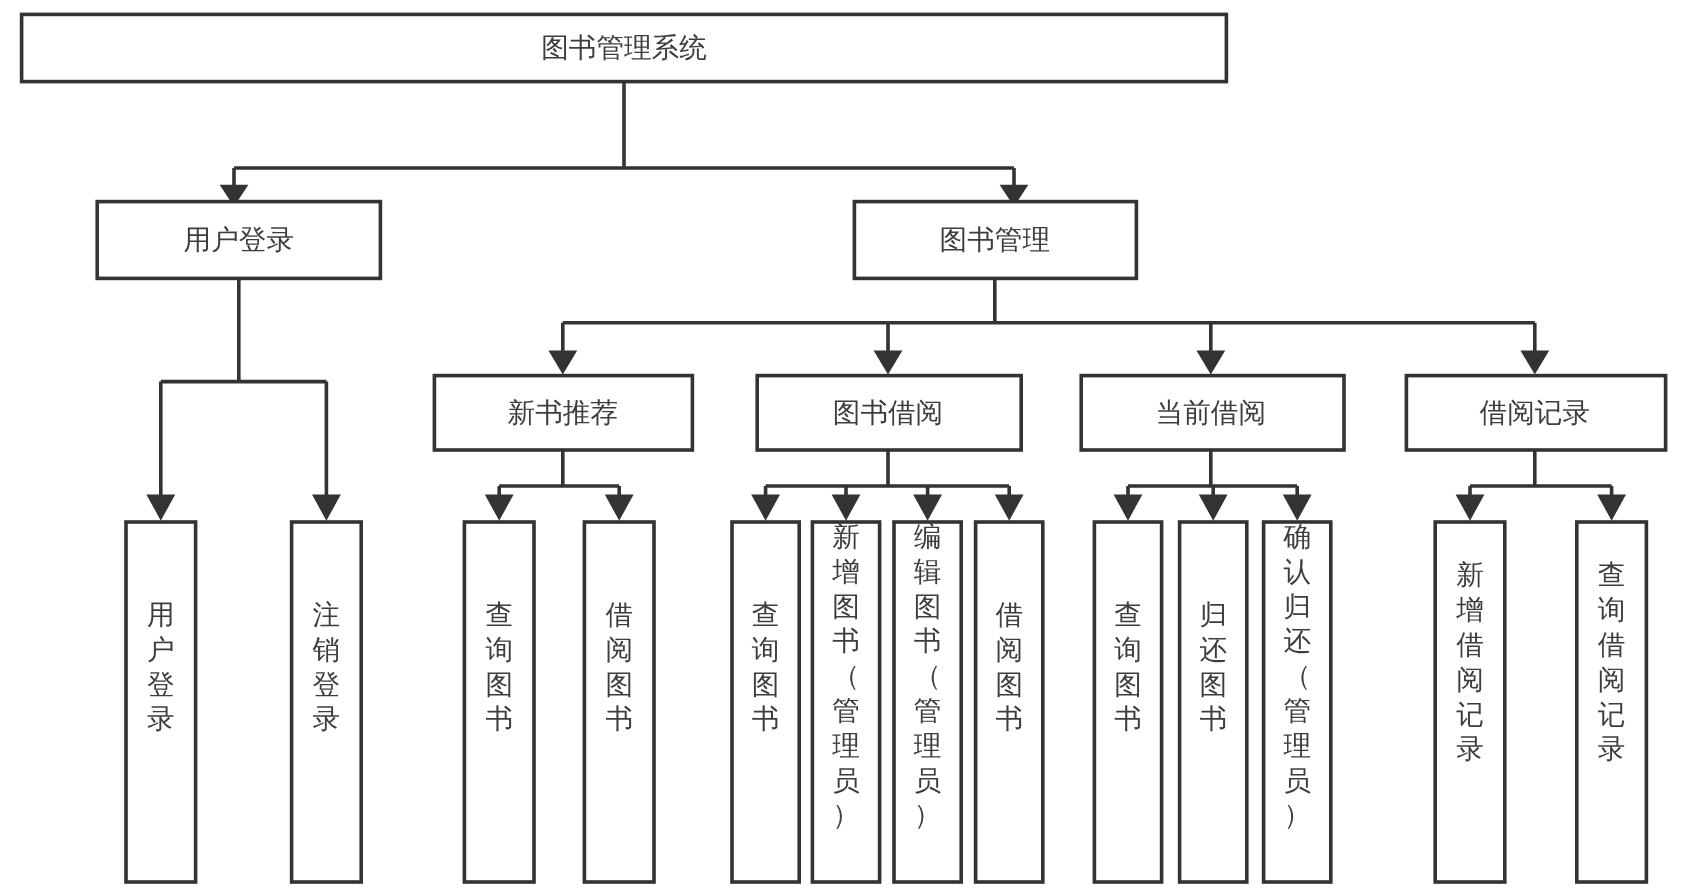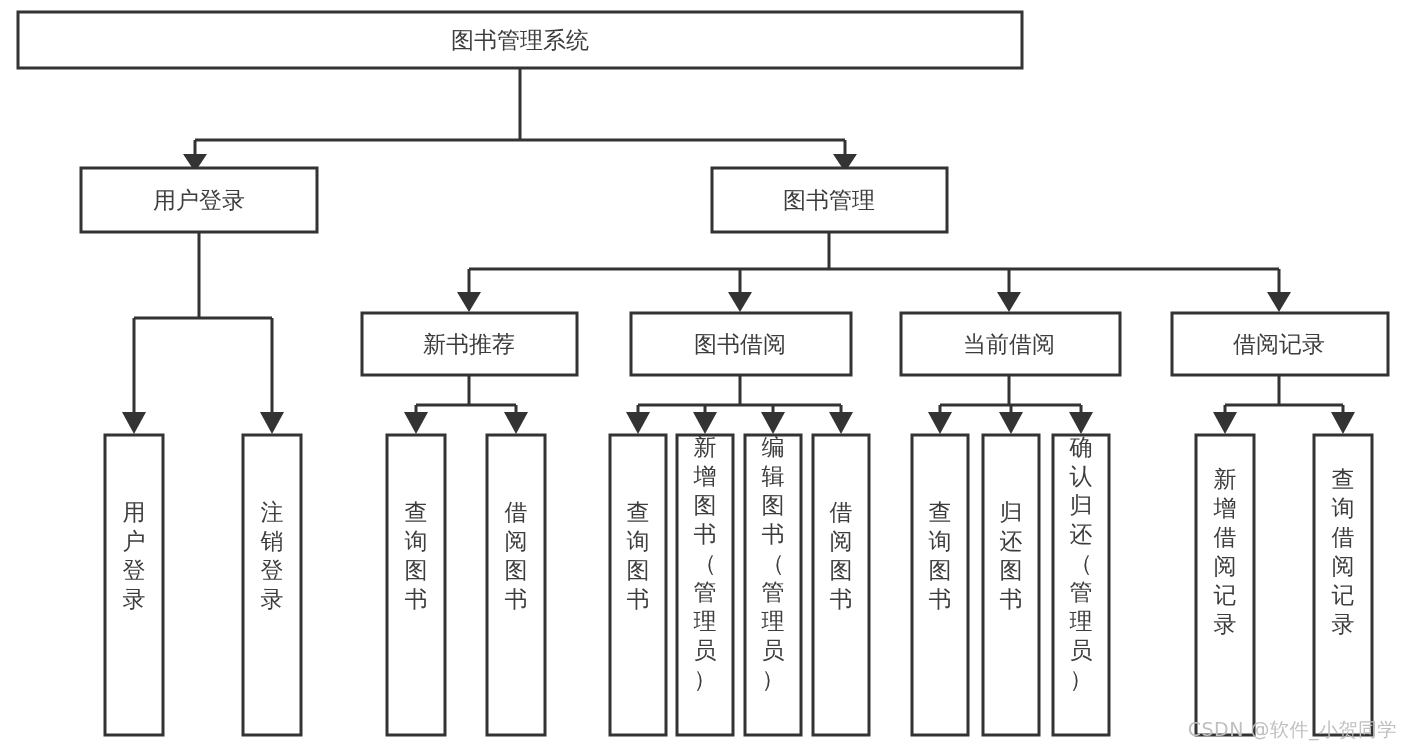--- a/index.html
+++ b/index.html
@@ -206,14 +206,13 @@
     <g>
       <rect class="node-box" x="1196" y="435" width="58" height="300"></rect>
       <text class="node-label-v" x="1225" y="487"><tspan x="1225" y="487">新</tspan><tspan x="1225" y="516">增</tspan><tspan x="1225" y="545">借</tspan><tspan x="1225" y="574">阅</tspan><tspan x="1225" y="603">记</tspan><tspan x="1225" y="632">录</tspan></text>
     </g>
     <g>
       <rect class="node-box" x="1314" y="435" width="58" height="300"></rect>
       <text class="node-label-v" x="1343" y="487"><tspan x="1343" y="487">查</tspan><tspan x="1343" y="516">询</tspan><tspan x="1343" y="545">借</tspan><tspan x="1343" y="574">阅</tspan><tspan x="1343" y="603">记</tspan><tspan x="1343" y="632">录</tspan></text>
     </g>
   </svg>
 
-  <div class="watermark">CSDN @软件_小贺同学</div>
 </div>
 
 </body></html>

